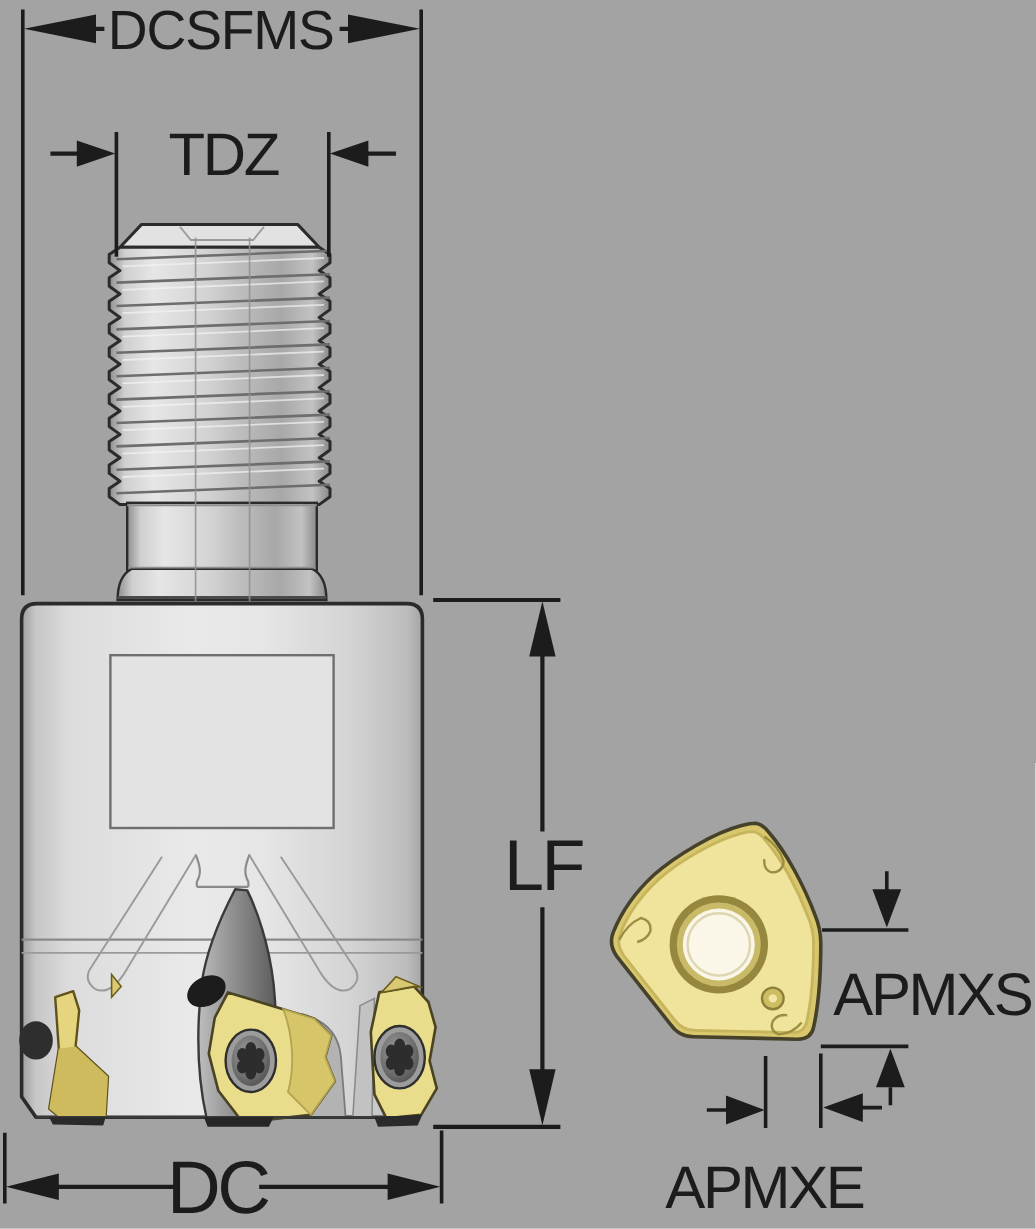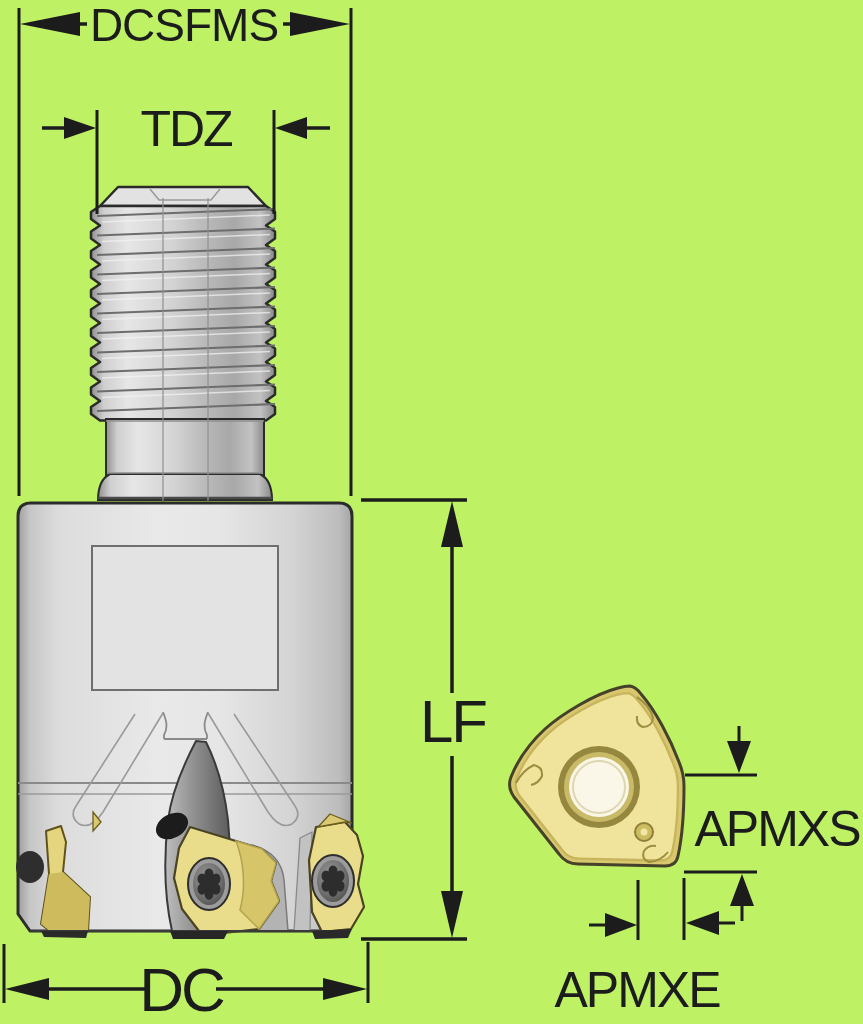--- a/index.html
+++ b/index.html
@@ -1,19 +1,19 @@
 <!DOCTYPE html>
 <html><head>
 <meta charset="utf-8">
 <style>
   html,body{margin:0;padding:0;background:#ffffff;}
   .page{
     position:relative;
     width:863px;height:1024px;
-    background:#bef264;
+    background:#a3a3a3;
     font-family:"Liberation Sans", sans-serif;
     overflow:hidden;
   }
   svg{display:block;}
   text{
     font-family:"Liberation Sans", sans-serif;
     fill:#1c1c1c;
   }
   .dim-label{font-weight:500;}
 </style>

